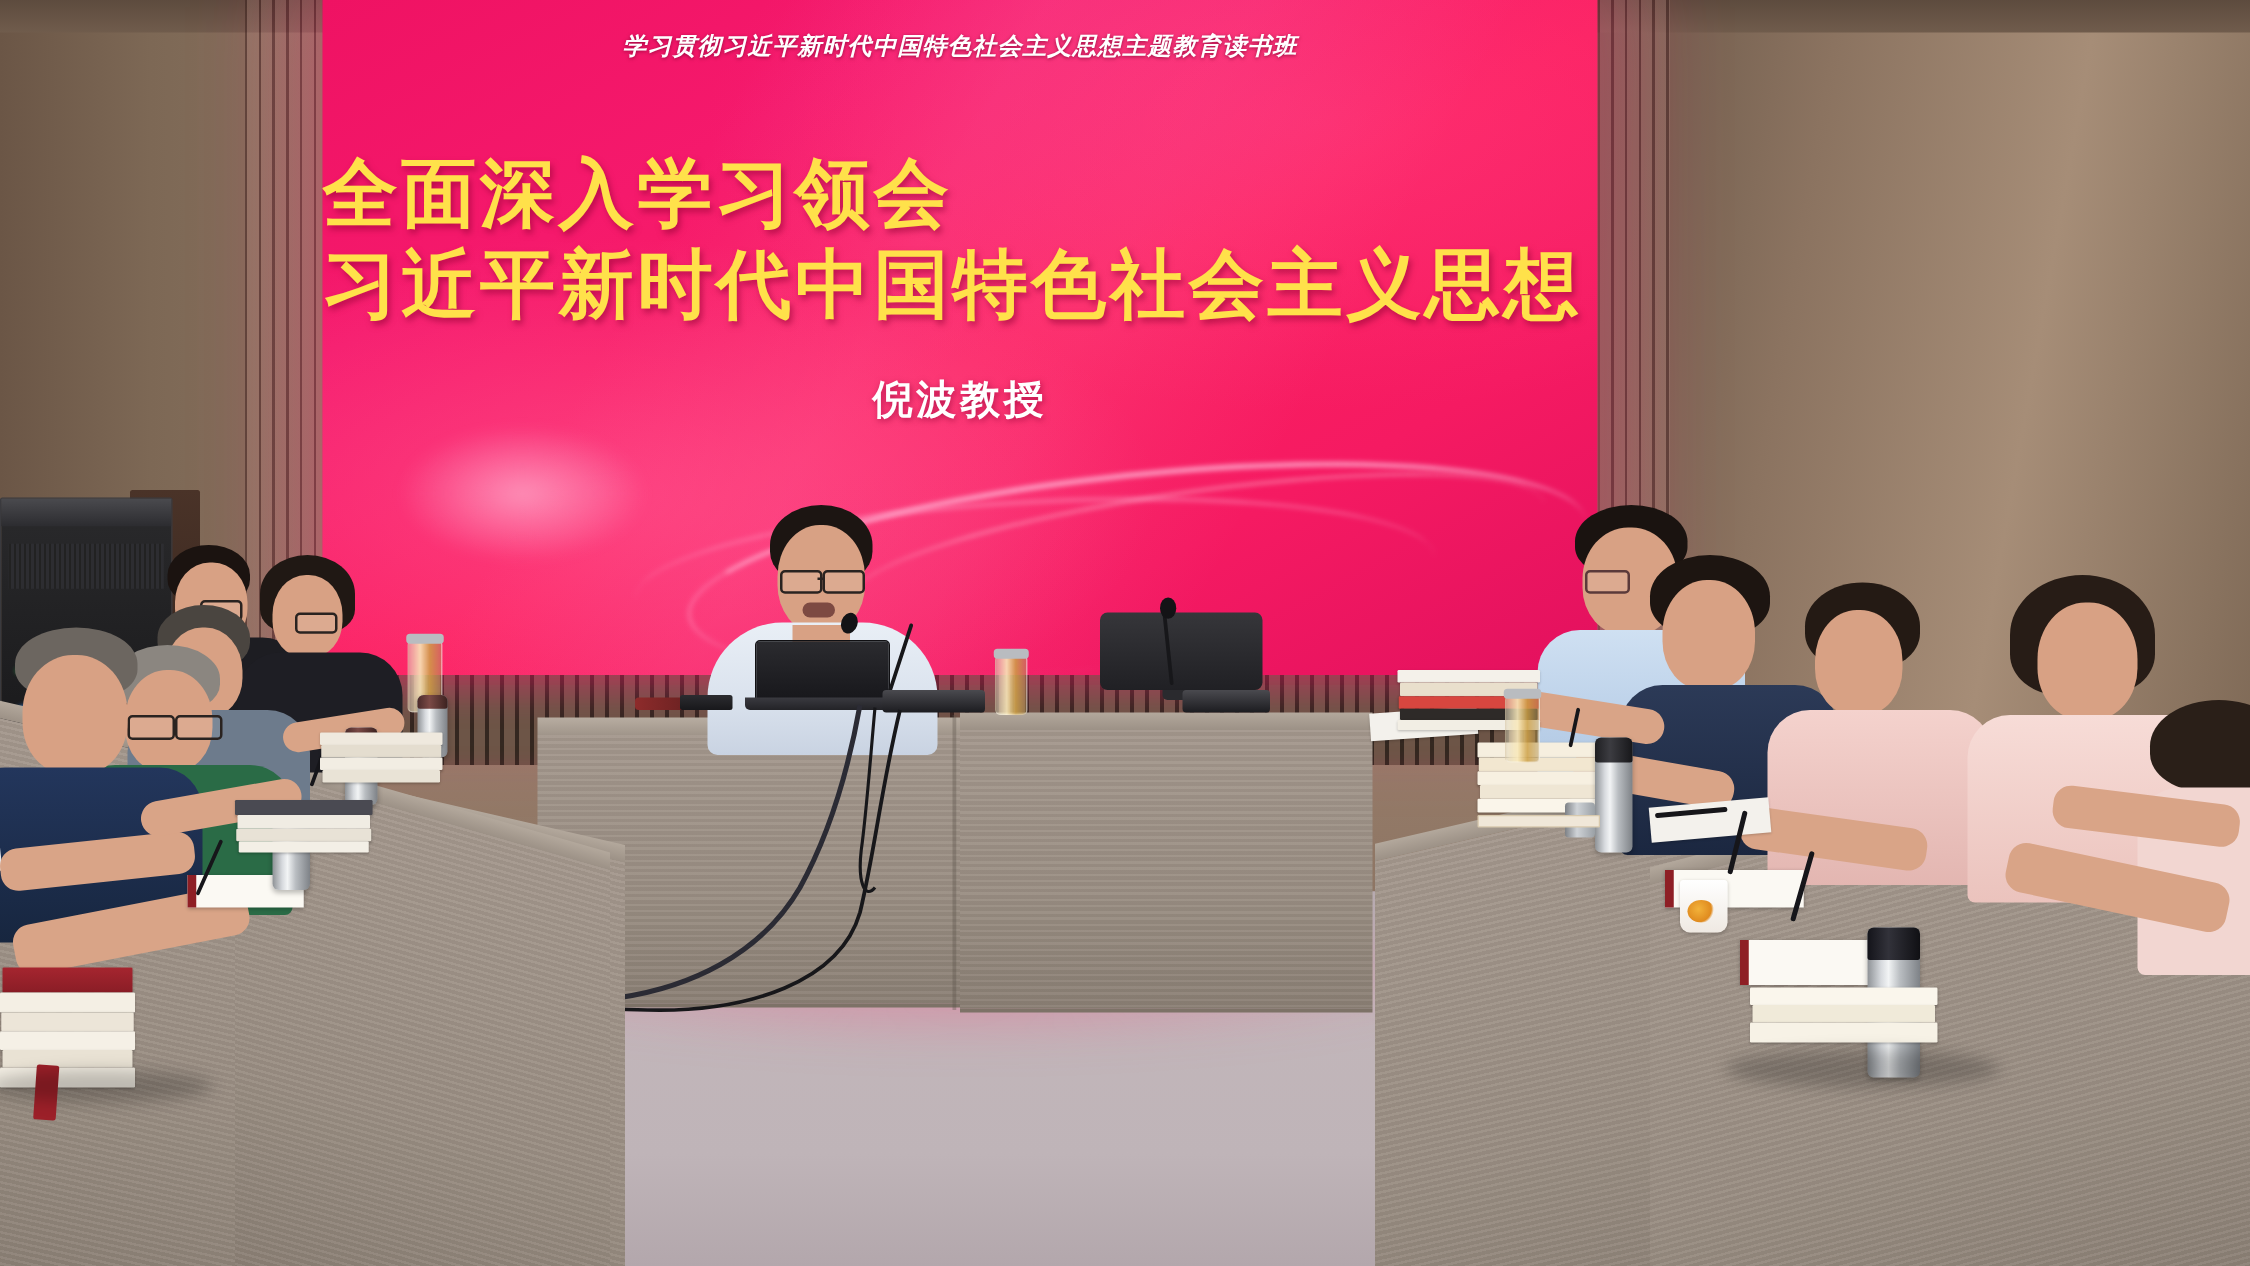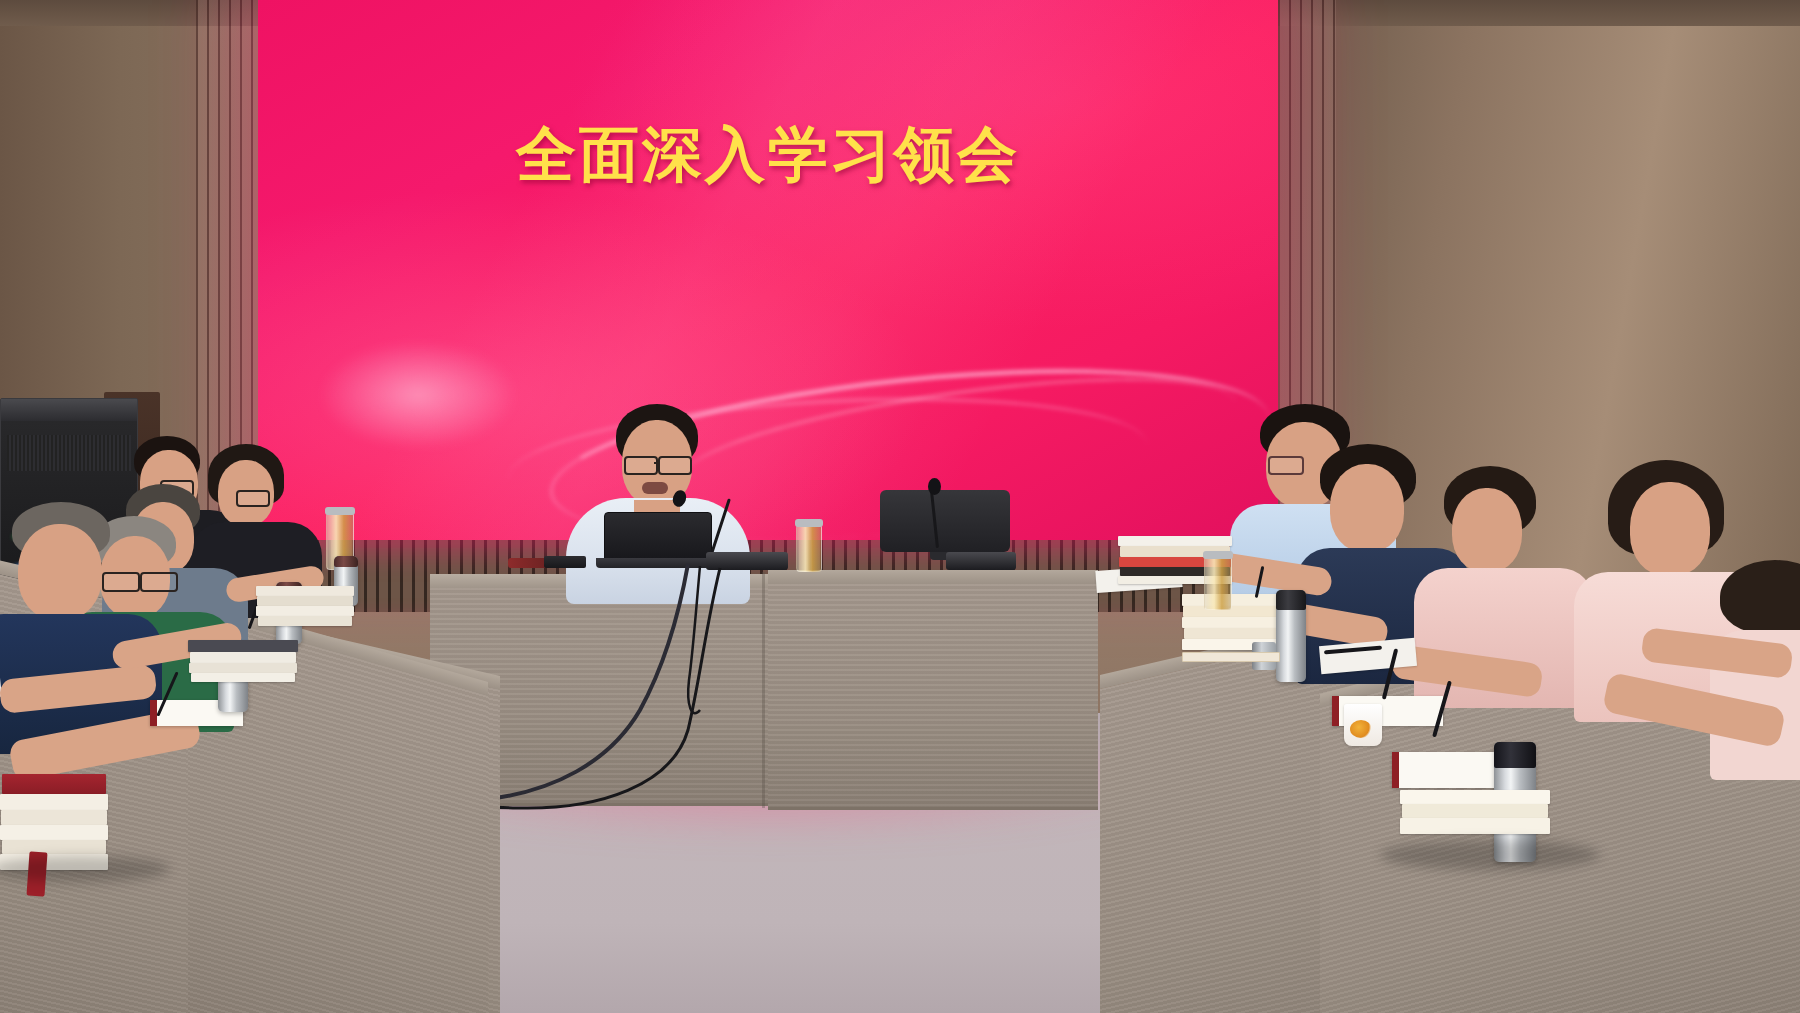--- a/index.html
+++ b/index.html
@@ -111,21 +111,20 @@
     text-align:center;
     color:#ffffff;
     font-weight:bold;
     font-size:19px;
     letter-spacing:1px;
     text-shadow:0 1px 3px rgba(120,0,45,.75);
     font-style:italic;
   }
   .slide-title{
     position:absolute;left:0;right:0;top:118px;
-    text-align:center;
   }
   .slide-title .t-line{
     color:#ffe14a;
     font-weight:bold;
     letter-spacing:3px;
     text-shadow:2px 3px 5px rgba(140,0,50,.55);
     line-height:1.22;
   }
   .slide-title .t1{font-size:60px;}
   .slide-title .t2{font-size:60px;}
@@ -283,25 +282,28 @@
 
   <div class="slats left"></div>
   <div class="slats right"></div>
 
   <div id="led-screen">
     <div class="lens-flare"></div>
     <div class="swoosh s1"></div>
     <div class="swoosh s2"></div>
     <div class="swoosh s3"></div>
 
+    <div class="slide-header">学习贯彻习近平新时代中国特色社会主义思想主题教育读书班</div>
 
     <div class="slide-title">
       <div class="t-line t1">全面深入学习领会</div>
+      <div class="t-line t2">习近平新时代中国特色社会主义思想</div>
     </div>
 
+    <div class="slide-presenter">倪波教授</div>
 
   </div>
 
   <div class="perf-band glow"></div>
 
   <div class="floor">
     <div class="floor-tint"></div>
   </div>
 
   <div id="rack-cabinet"></div>

